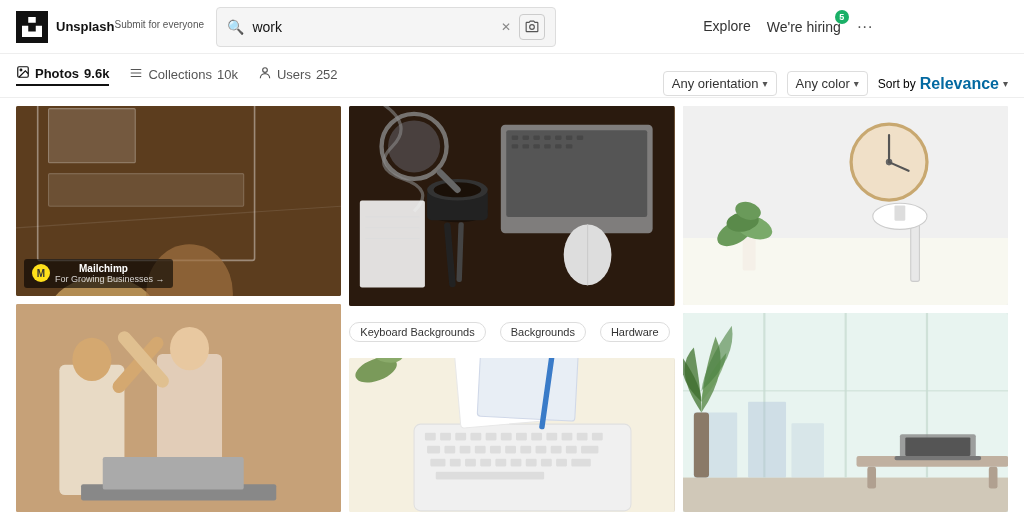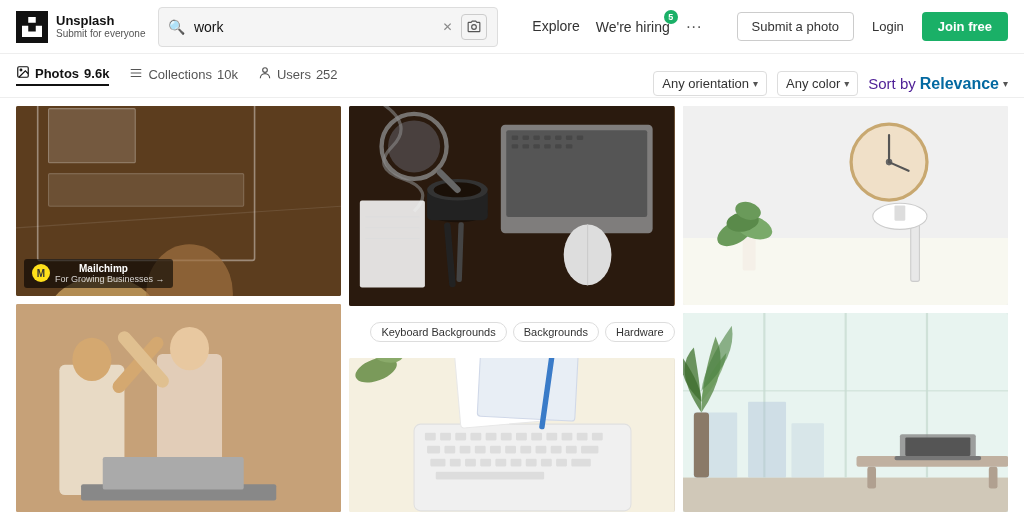--- a/index.html
+++ b/index.html
@@ -22,21 +22,21 @@
     }
     .logo-icon {
       width: 32px;
       height: 32px;
       background: #111;
       display: flex;
       align-items: center;
       justify-content: center;
     }
     .logo-icon svg { fill: white; }
-    .logo-text { display: flex; flex-direction: column; }
+    .logo-text { display: flex; flex-direction: row; }
     .logo-name { font-size: 13px; font-weight: 700; color: #111; line-height: 1.2; }
     .logo-tagline { font-size: 10px; color: #555; line-height: 1.2; }
 
     .search-bar {
       display: flex;
       align-items: center;
       border: 1px solid #ddd;
       border-radius: 4px;
       padding: 6px 10px;
       width: 340px;
@@ -152,21 +152,21 @@
       display: flex;
       align-items: center;
       gap: 4px;
       font-size: 13px;
       color: #333;
       cursor: pointer;
       padding: 4px 8px;
       border: 1px solid #ddd;
       border-radius: 4px;
     }
-    .sort-label { font-size: 15px; color: #4c1d95; }
+    .sort-label { font-size: 12px; color: #000000; }
     .sort-value { font-size: 16px; font-weight: 600; color: #0369a1; }
     .chevron { font-size: 10px; color: #555; }
 
     
     .photo-grid {
       display: flex;
       gap: 8px;
       padding: 8px 16px;
       height: calc(520px - 54px - 44px);
     }
@@ -217,24 +217,23 @@
       display: flex;
       align-items: center;
       justify-content: center;
       font-size: 10px;
       font-weight: bold;
       color: #333;
     }
 
     .tags-row {
       display: flex;
-      gap: 6px;
+      gap: 14px;
       flex-wrap: wrap;
       padding: 4px 0;
-      justify-content: flex-end;
     }
     .tag {
       background: white;
       border: 1px solid #ddd;
       border-radius: 20px;
       padding: 3px 10px;
       font-size: 11px;
       color: #333;
       cursor: pointer;
     }
@@ -283,25 +282,20 @@
 
   <nav class="nav-links">
     <a class="nav-link">Explore</a>
     <div class="nav-badge-wrap">
       <a class="nav-link">We're hiring</a>
       <span class="nav-badge">5</span>
     </div>
     <span class="more-icon nav-link">···</span>
   </nav>
 
-  <div class="header-actions">
-    <button class="submit-btn">Submit a photo</button>
-    <button class="login-btn">Login</button>
-    <button class="join-btn">Join free</button>
-  </div>
 </div>
 
 <div class="filter-bar">
   <div class="filter-tabs">
     <div class="filter-tab active">
       <span>
         <svg width="14" height="14" viewBox="0 0 24 24" fill="none" stroke="#111" stroke-width="2">
             <rect x="3" y="3" width="18" height="18" rx="2"></rect>
             <circle cx="8.5" cy="8.5" r="1.5"></circle>
             <path d="M21 15l-5-5L5 21"></path>

